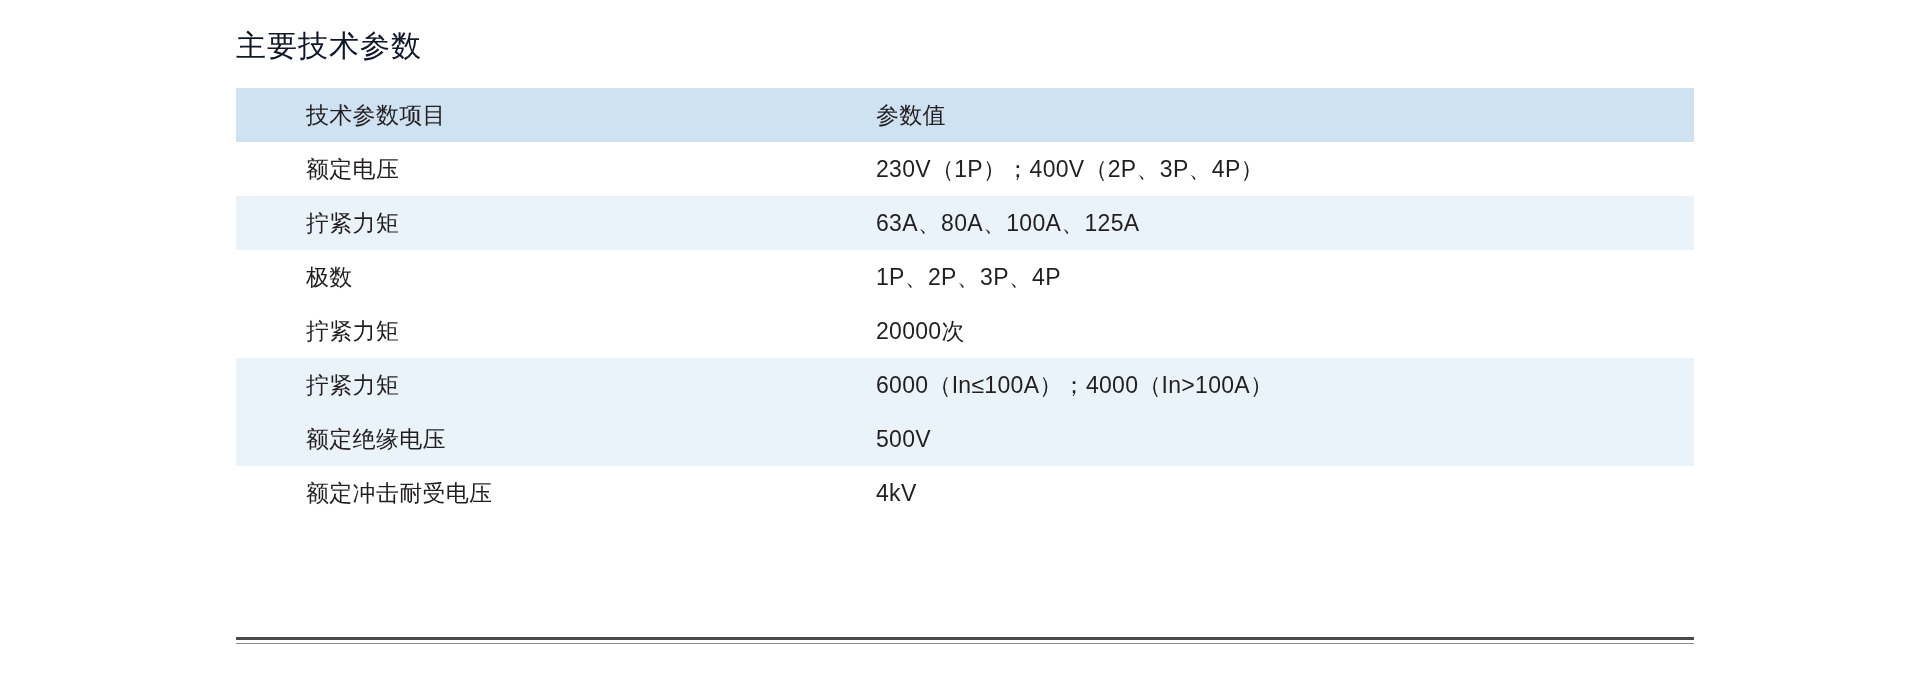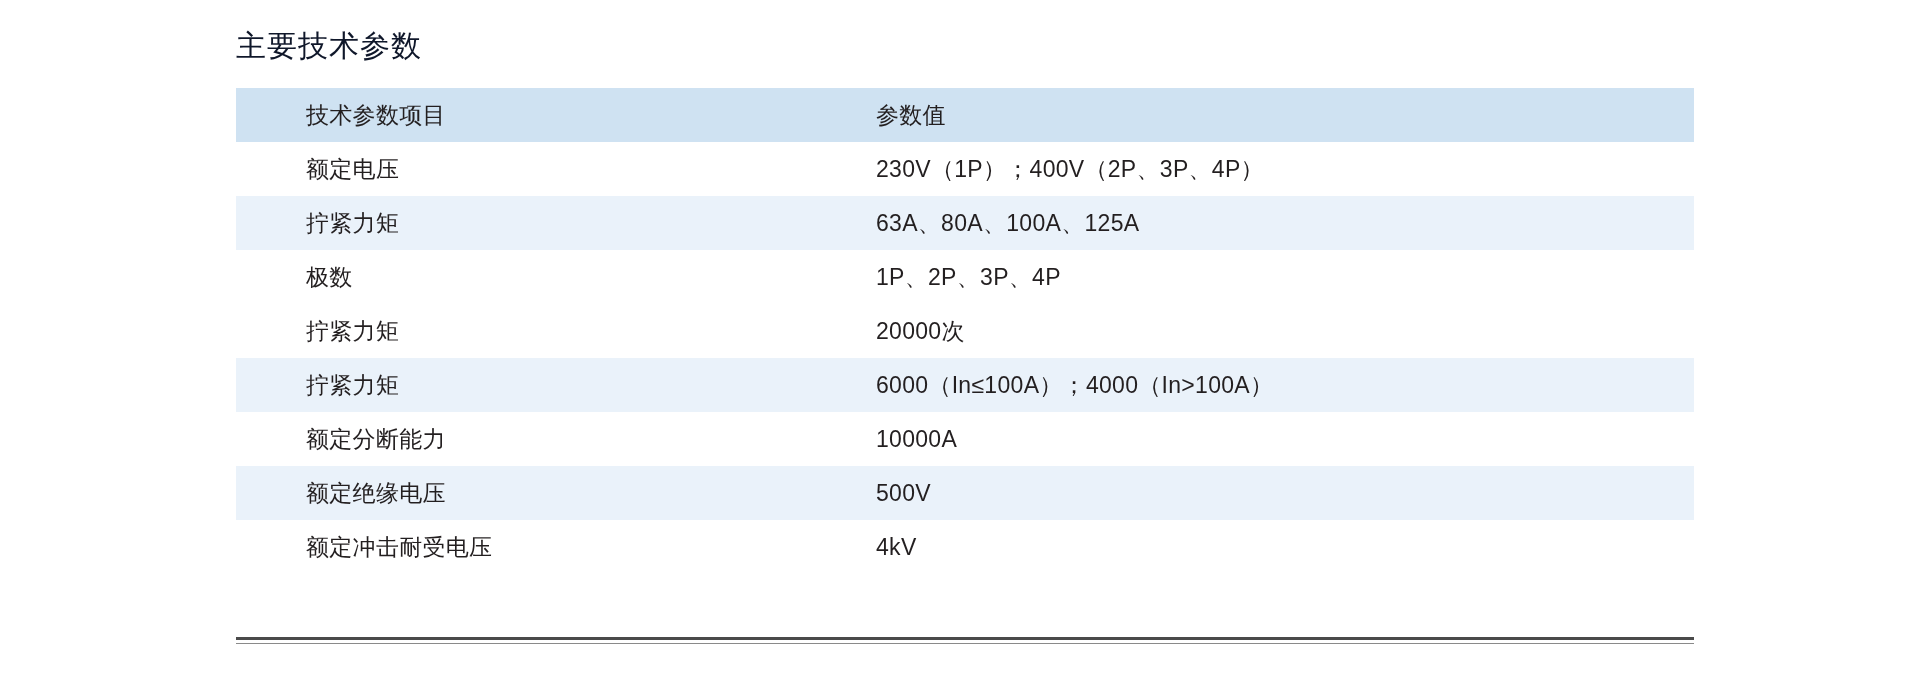--- a/index.html
+++ b/index.html
@@ -116,24 +116,20 @@
         <td class="col-value">1P、2P、3P、4P</td>
       </tr>
       <tr class="row-plain">
         <td class="col-item">拧紧力矩</td>
         <td class="col-value">20000次</td>
       </tr>
       <tr class="row-alt">
         <td class="col-item">拧紧力矩</td>
         <td class="col-value">6000（In≤100A）；4000（In&gt;100A）</td>
       </tr>
-      <tr class="row-plain">
-        <td class="col-item">额定分断能力</td>
-        <td class="col-value">10000A</td>
-      </tr>
       <tr class="row-alt">
         <td class="col-item">额定绝缘电压</td>
         <td class="col-value">500V</td>
       </tr>
       <tr class="row-plain">
         <td class="col-item">额定冲击耐受电压</td>
         <td class="col-value">4kV</td>
       </tr>
     </tbody>
   </table>

